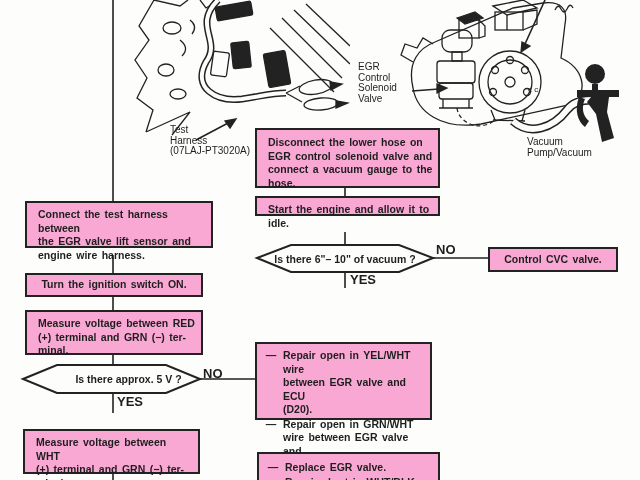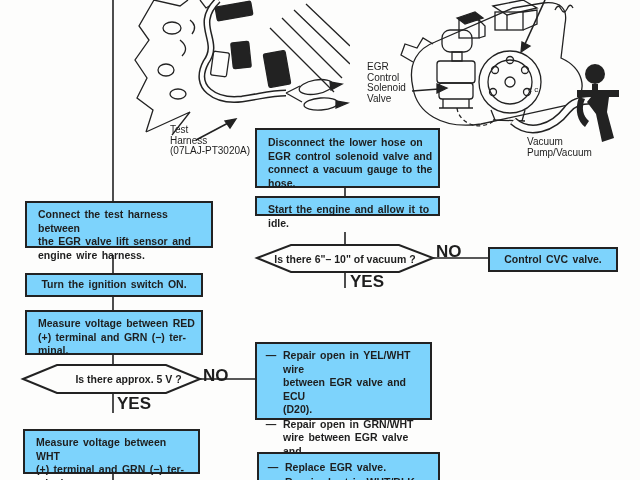--- a/index.html
+++ b/index.html
@@ -4,32 +4,32 @@
 <style>
   html,body{margin:0;padding:0;background:#e8e8e8;}
   .canvas{
     position:relative;width:640px;height:480px;margin:0 auto;
     background:#fdfdfc;overflow:hidden;
     font-family:"Liberation Sans","DejaVu Sans",sans-serif;
     color:#1e1e1e;
   }
   .layer{position:absolute;left:0;top:0;}
   .fbox{
-    position:absolute;background:#7dd3fc;border:2px solid #222;
+    position:absolute;background:#f9a8d4;border:2px solid #222;
     box-sizing:border-box;font-weight:bold;font-size:10.5px;
     line-height:13.5px;word-spacing:1.5px;
   }
   .fbox .lines{white-space:pre-line;}
   .pad{padding:5px 4px 0 11px;}
   .center{display:flex;align-items:center;justify-content:center;text-align:center;padding:0 4px;}
   .hextext{
     position:absolute;display:flex;align-items:center;justify-content:center;
     font-weight:bold;font-size:10.5px;text-align:center;
   }
-  .branch{position:absolute;font-weight:bold;font-size:17px;}
+  .branch{position:absolute;font-weight:bold;font-size:13px;}
   .illus-label{
     position:absolute;font-size:10px;line-height:10.5px;
     white-space:pre-line;font-weight:normal;
   }
   .dashlist{padding:5px 2px 0 8px;}
   .dashitem{display:flex;gap:6px;margin-bottom:1px;}
   .dashitem .dash{flex:0 0 12px;text-align:center;}
   .dashitem .lines{white-space:pre-line;}
 </style>
 </head>
@@ -107,21 +107,21 @@
       <polygon points="126,52 127,42 135,46" fill="#222"></polygon>
       <path d="M17,91 L44,89" stroke-width="1.6"></path>
       <polygon points="52,88 42,84 42,93" fill="#222"></polygon>
       <path d="M160,10 q3,-7 6,-1 q3,6 6,0 q3,-7 6,-1"></path>
     </g>
   </svg>
 
   <div class="illus-label" style="left:170px;top:125px">Test
 Harness
 (07LAJ-PT3020A)</div>
-  <div class="illus-label" style="left:367px;top:62px">EGR
+  <div class="illus-label" style="left:358px;top:62px">EGR
 Control
 Solenoid
 Valve</div>
   <div class="illus-label" style="left:527px;top:137px">Vacuum
 Pump/Vacuum</div>
 
   <div class="fbox pad" style="left:25px;top:201px;width:188px;height:47px">
     <div class="lines">Connect the test harness between
 the EGR valve lift sensor and
 engine wire harness.</div>

